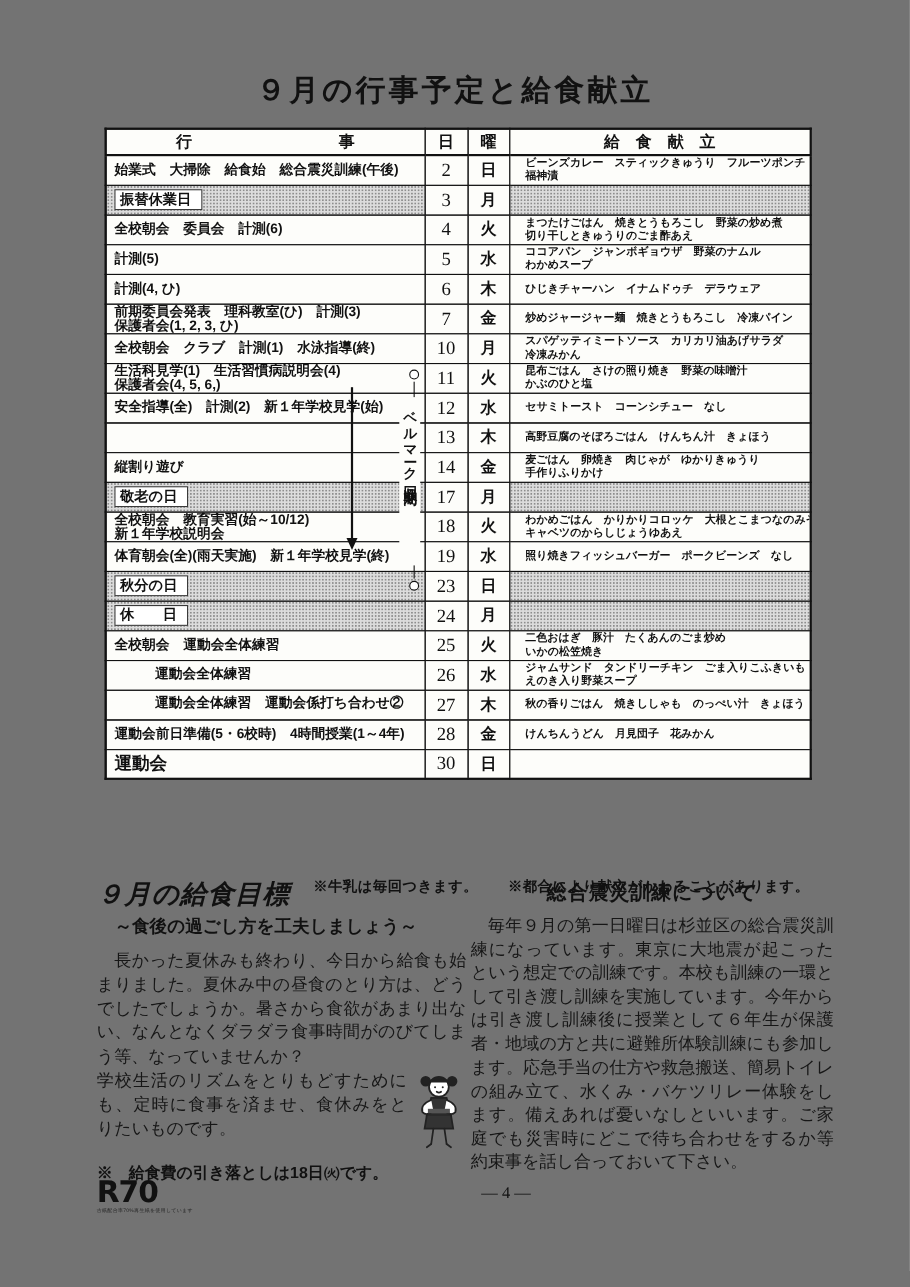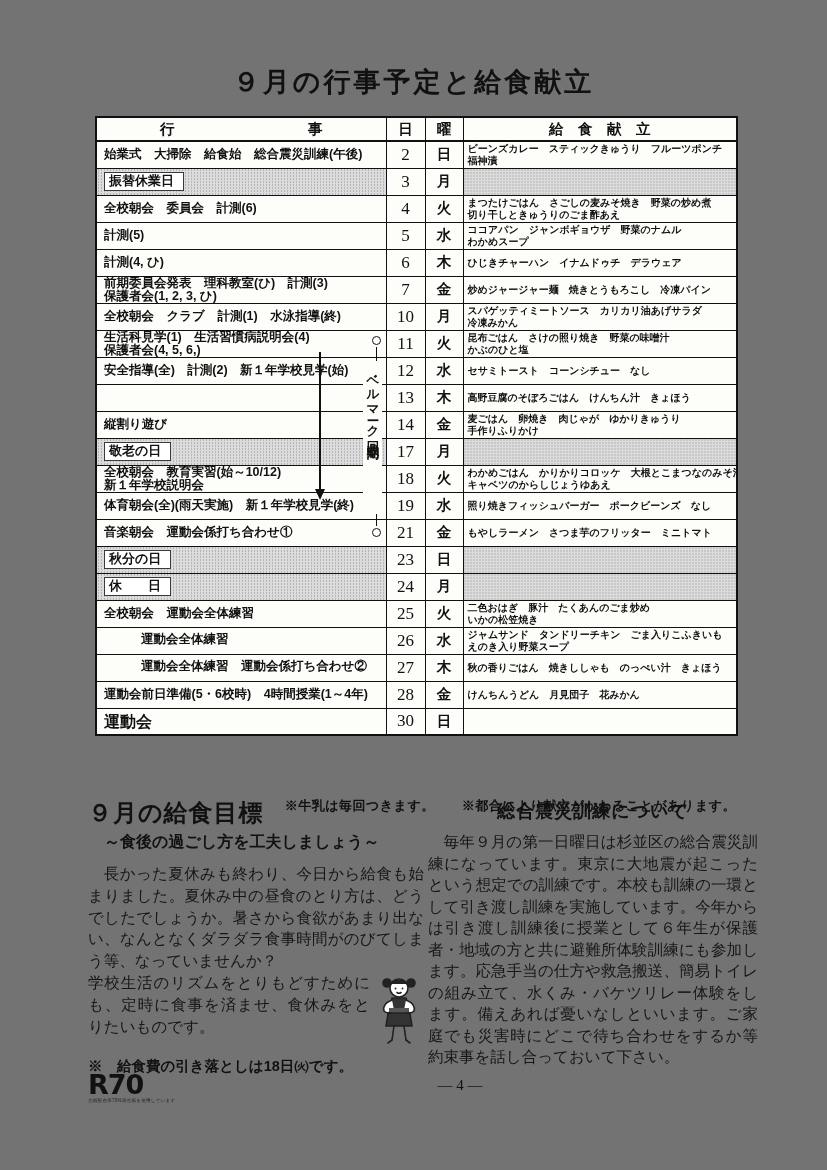--- a/index.html
+++ b/index.html
@@ -25,21 +25,21 @@
   td.ev { font-size:12.5px; font-weight:600; padding:0 4px 0 7px; vertical-align:middle; background:#fdfdfa; }
   td.ev .evline { line-height:13px; white-space:nowrap; }
   td.ev.indent { padding-left:44px;font-family:Liberation Mono, monospace; }
   .ev-bold { font-size:16px; font-weight:bold; line-height:18px; }
   .labelbox {
     display:inline-block; background:#fff; border:1px solid #3a3a3a;
     font-weight:bold; font-size:13px; line-height:16px; padding:0 9px 1px 4px;
   }
   td.day { text-align:center; font-family:"Liberation Serif", serif; font-size:17px; background:#fdfdfa; }
   td.wd  { text-align:center; font-size:14.5px; font-weight:600; background:#fdfdfa; }
-  td.menu { font-size:10px; font-weight:600; padding:1px 4px 1px 4px; vertical-align:middle; background:#fdfdfa; }
+  td.menu { font-size:10px; font-weight:600; padding:1px 4px 1px 14px; vertical-align:middle; background:#fdfdfa; }
   td.menu .menuline { line-height:11.5px; white-space:nowrap; }
   td.shade {
     background-color:#dcdcdc;
     background-image:radial-gradient(#8d8d8d 0.8px, rgba(0,0,0,0) 0.9px);
     background-size:3px 3px;
   }
   
   .tbl-overlay { position:absolute; left:95px; top:116px; width:641px; height:651px; pointer-events:none; }
   .span-arrow { position:absolute; left:224px; top:236px; width:0; height:142px; border-left:2px solid #111; }
   .span-arrow::after {
@@ -57,21 +57,21 @@
     writing-mode:vertical-rl; text-orientation:upright;
     font-size:12.5px; font-weight:700; letter-spacing:2px;
     background:#fdfdfa; padding:1px 1px;
   }
   .tbl-note {
     position:absolute; left:95px; top:797px; width:641px;
     text-align:right; font-size:13px; font-weight:bold; letter-spacing:0.5px;
   }
   
   .goal { position:absolute; left:88px; top:797px; width:336px; }
-  .goal-title { font-size:24px; font-weight:bold; letter-spacing:1px; }
+  .goal-title { font-size:24px; font-weight:bold; letter-spacing:1px;font-style:italic; }
   .goal-sub { font-size:16px; font-weight:bold; margin:3px 0 10px 16px; }
   .goal-body {
     font-family:"Liberation Serif", serif; font-size:15.5px; line-height:21.8px;
     text-align:justify; color:#161616;
   }
   .girl-fig { float:right; width:50px; height:84px; margin:2px 0 2px 4px; }
   .goal-note { margin-top:20px; font-size:14.5px; font-weight:bold; }
   
   .drill { position:absolute; left:428px; top:799px; width:330px; }
   .drill-title { text-align:center; font-size:18px; font-weight:bold; letter-spacing:1px; margin-bottom:8px; }
@@ -134,21 +134,21 @@
             <td class="wd">月</td>
             <td class="menu shade"></td>
           </tr>
           <tr>
             <td class="ev">
               <div class="evline">全校朝会　委員会　計測(6)</div>
             </td>
             <td class="day">4</td>
             <td class="wd">火</td>
             <td class="menu">
-              <div class="menuline">まつたけごはん　さごしの麦みそ焼き　野菜の炒め煮</div>
+              <div class="menuline">まつたけごはん　焼きとうもろこし　野菜の炒め煮</div>
               <div class="menuline">切り干しときゅうりのごま酢あえ</div>
             </td>
           </tr>
           <tr>
             <td class="ev">
               <div class="evline">計測(5)</div>
             </td>
             <td class="day">5</td>
             <td class="wd">水</td>
             <td class="menu">
@@ -250,30 +250,20 @@
             </td>
           </tr>
           <tr>
             <td class="ev">
               <div class="evline">体育朝会(全)(雨天実施)　新１年学校見学(終)</div>
             </td>
             <td class="day">19</td>
             <td class="wd">水</td>
             <td class="menu">
               <div class="menuline">照り焼きフィッシュバーガー　ポークビーンズ　なし</div>
-            </td>
-          </tr>
-          <tr>
-            <td class="ev">
-              <div class="evline">音楽朝会　運動会係打ち合わせ①</div>
-            </td>
-            <td class="day">21</td>
-            <td class="wd">金</td>
-            <td class="menu">
-              <div class="menuline">もやしラーメン　さつま芋のフリッター　ミニトマト</div>
             </td>
           </tr>
           <tr>
             <td class="ev shade"><span class="labelbox">秋分の日</span></td>
             <td class="day">23</td>
             <td class="wd">日</td>
             <td class="menu shade"></td>
           </tr>
           <tr>
             <td class="ev shade"><span class="labelbox">休　　日</span></td>

